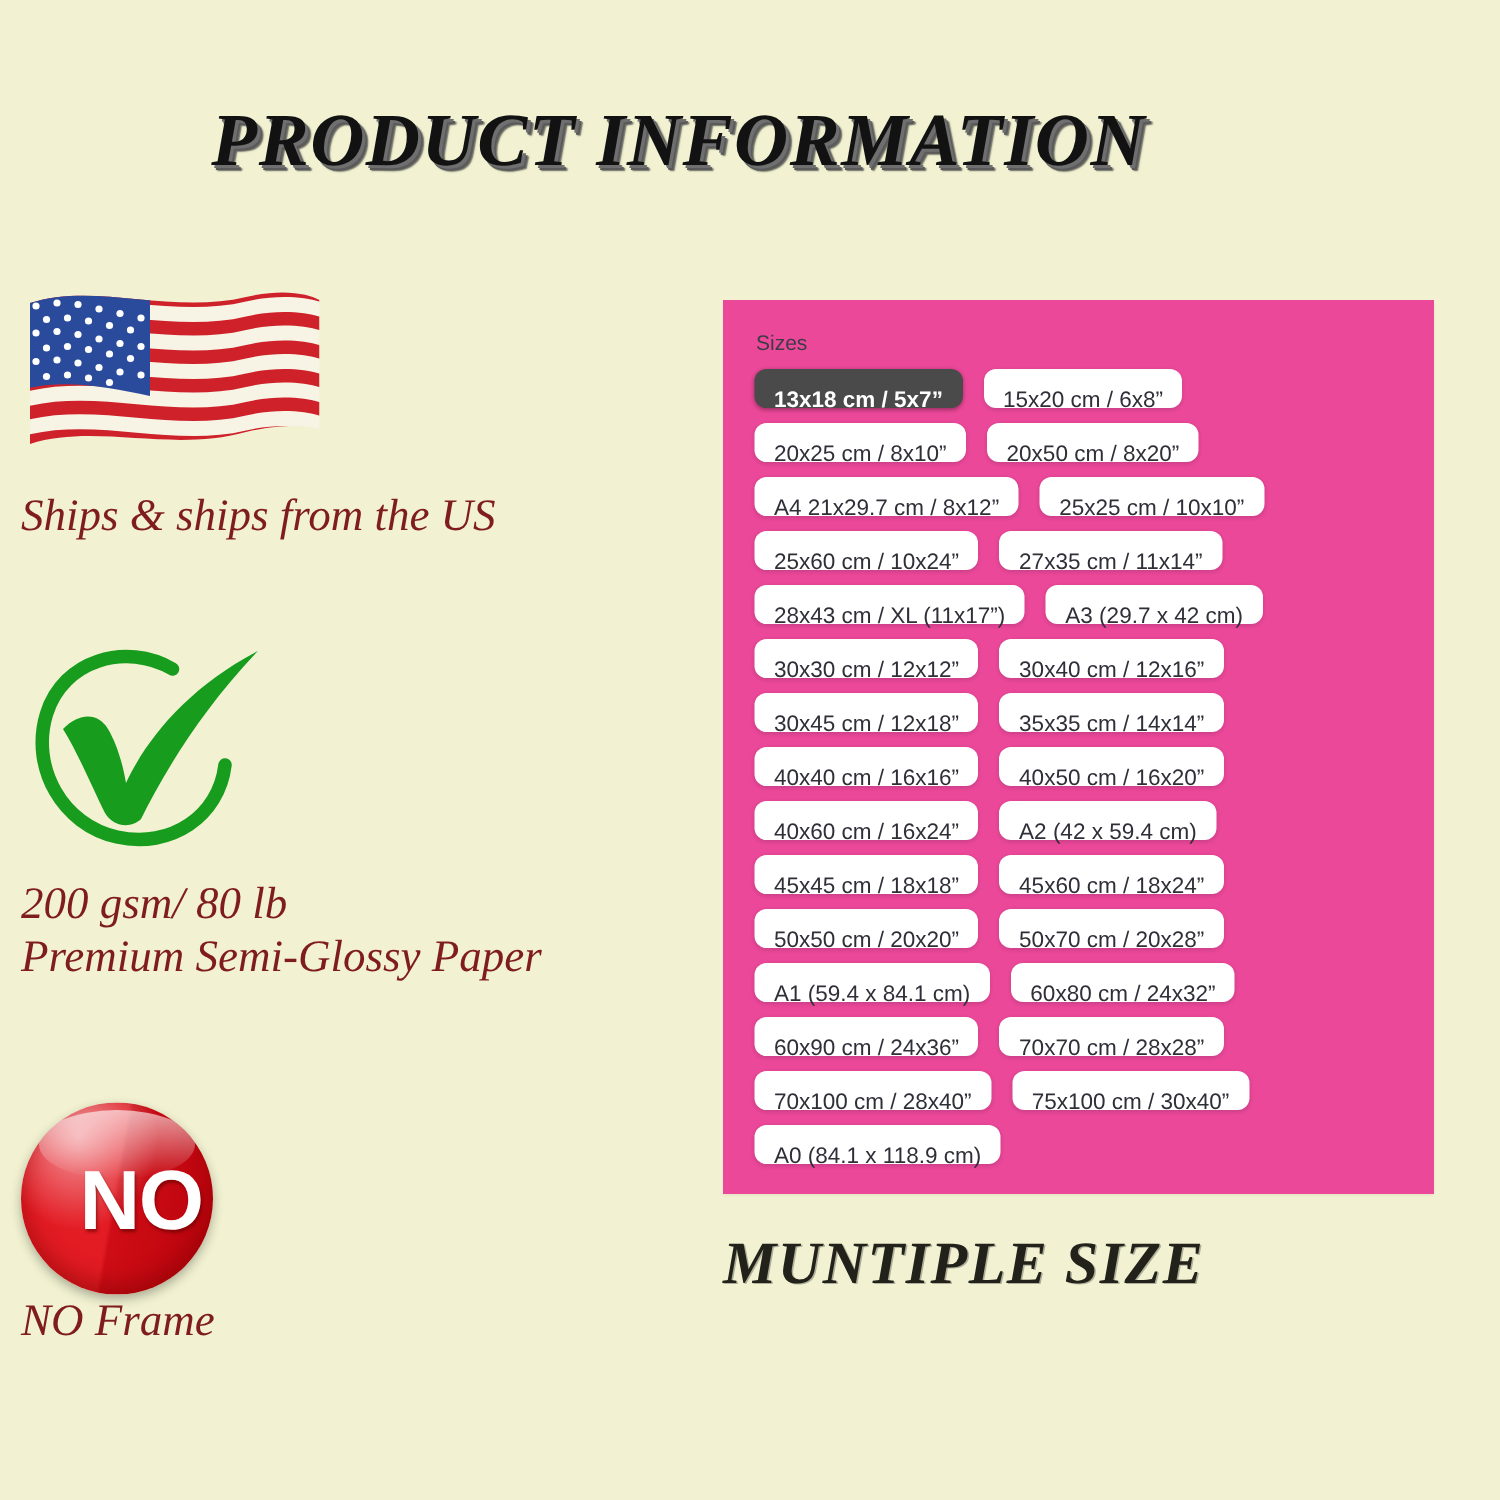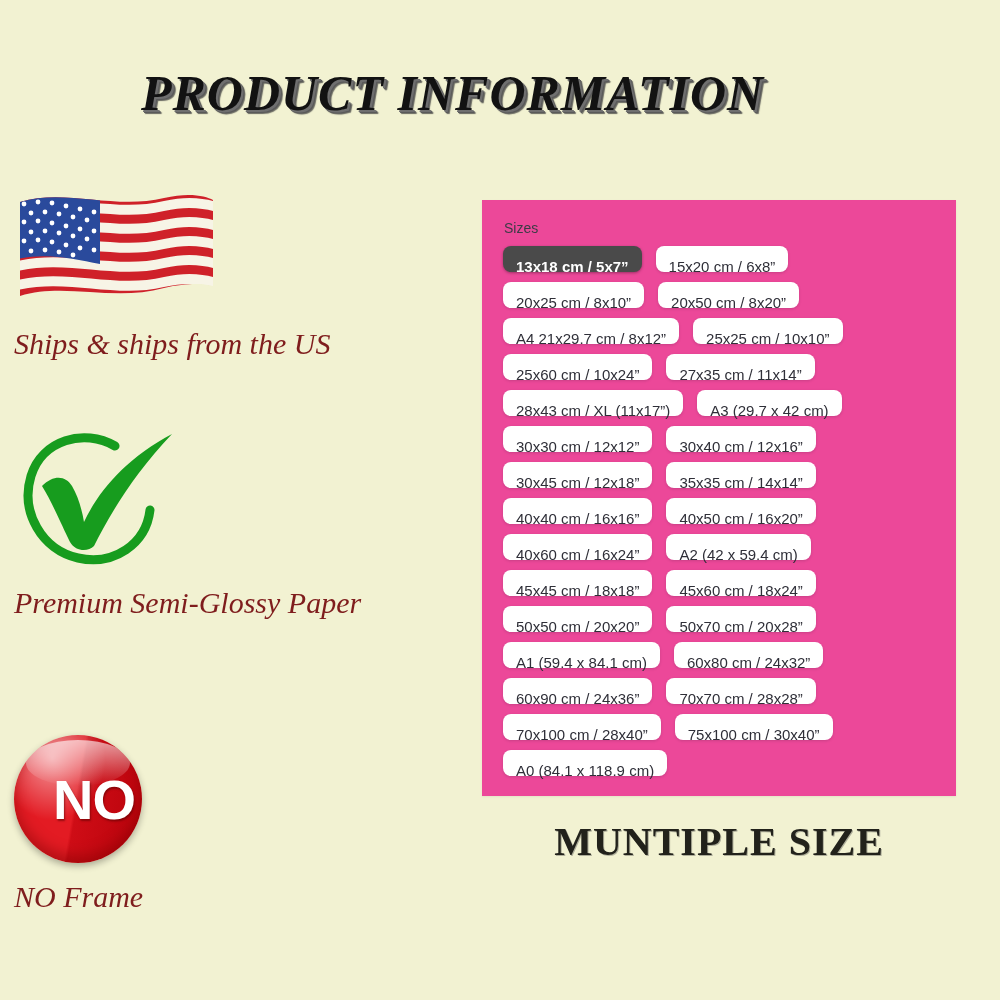--- a/index.html
+++ b/index.html
@@ -94,21 +94,21 @@
     display: flex;
     align-items: center;
     justify-content: center;
     font-family: "Liberation Sans", sans-serif;
     font-weight: bold;
     font-size: 56px;
     letter-spacing: -1px;
     color: #ffffff;
     text-shadow: 1px 2px 2px rgba(90,0,0,.55);
   }
-  .caption-noframe { margin-top: 16px; }
+  .caption-noframe { }
 
   
   .sizes-panel {
     position: absolute;
     left: 482px;
     top: 200px;
     width: 474px;
     height: 596px;
     background: #ec4899;
     box-shadow: 0 1px 2px rgba(0,0,0,.06);
@@ -145,23 +145,23 @@
     font-weight: bold;
     box-shadow: 0 1px 3px rgba(0,0,0,.35);
   }
 
   
   .bottom-heading {
     position: absolute;
     left: 482px;
     top: 818px;
     width: 474px;
-    text-align: center;
-    font-family: "Liberation Serif", serif;
-    font-weight: bold;
+    font-family: "Liberation Serif", serif;
+    font-weight: bold;
+    font-style: italic;
     font-size: 40px;
     letter-spacing: 1px;
     color: #22221b;
     text-shadow: 1px 1px 0 rgba(120,120,110,.55);
     white-space: nowrap;
   }
 </style>
 </head>
 <body>
 
@@ -231,20 +231,21 @@
 <div class="feature feature-check">
   <div class="feature-media check-wrap">
     <svg width="170" height="155" viewBox="0 0 170 155" xmlns="http://www.w3.org/2000/svg">
       <path d="M101,28 C70,10 28,22 17,58 C6,94 28,132 64,140 C100,148 132,126 136,92" fill="none" stroke="#179c1e" stroke-width="9" stroke-linecap="round"></path>
       <path d="M28,68 C40,56 52,58 58,68 C64,78 68,92 70,104
                C84,74 112,40 158,16 C120,56 96,96 80,128
                C74,134 62,134 56,124 C48,108 38,84 28,68 Z" fill="#179c1e"></path>
     </svg>
   </div>
   <div class="feature-caption caption-check">
+    <div>200 gsm/ 80 lb</div>
     <div>Premium Semi-Glossy Paper</div>
   </div>
 </div>
 
 <div class="feature feature-noframe">
   <div class="feature-media">
     <div class="no-badge">
       <div class="no-badge-text">NO</div>
     </div>
   </div>

